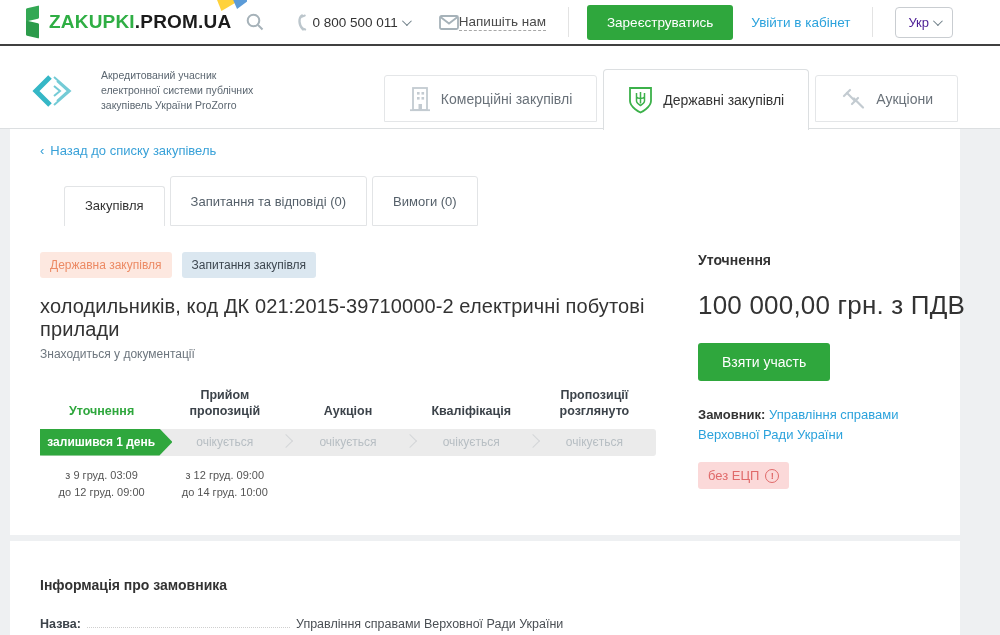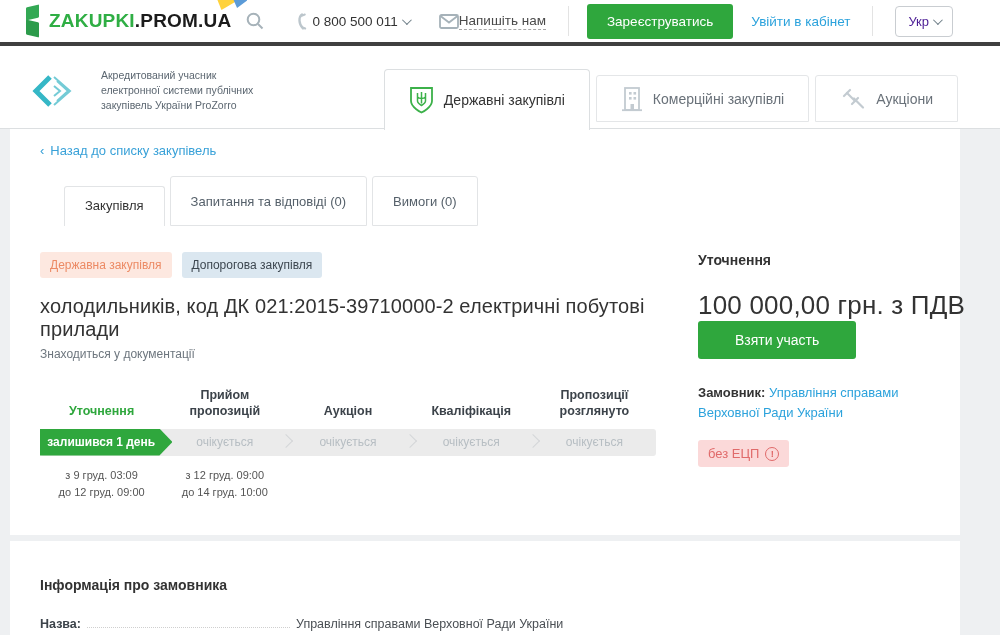--- a/index.html
+++ b/index.html
@@ -1,20 +1,20 @@
 <!DOCTYPE html>
 <html><head>
 <meta charset="utf-8">
 <style>
   * { box-sizing: border-box; margin: 0; padding: 0; }
   html,body { width:1000px; height:635px; overflow:hidden;
     font-family:"Liberation Sans", sans-serif; background:#eef0f2; color:#333; }
 
   
-  .header-top { height:46px; background:#fff; border-bottom:4px solid #404040;
+  .header-top { height:46px; background:#fff; border-bottom:2px solid #404040;
     display:flex; align-items:center; padding:0 22px 0 26px; position:relative; z-index:5;}
   .logo { display:flex; align-items:center; position:relative; }
   .logo-mark { width:15px; height:32px; position:relative; margin-right:8px; }
   .logo-mark i { position:absolute; left:0; width:13px; background:#33a854; display:block; }
   .logo-mark i.m1 { top:1px; height:13px; transform:skewY(-14deg); border-radius:1px;}
   .logo-mark i.m2 { top:16px; height:15px; transform:skewY(14deg); background:#2c9b4b; border-radius:1px;}
   .logo-z { font-size:19px; font-weight:bold; color:#2fae44; letter-spacing:.2px;}
   .logo-p { font-size:19px; font-weight:bold; color:#1b1b1b; letter-spacing:.2px;}
   .ribbon { position:absolute; right:-18px; top:-10px; width:34px; height:16px;}
   .ribbon i { position:absolute; display:block;}
@@ -88,21 +88,21 @@
     justify-content:center; padding-right:10px; z-index:2;}
   .tl-seg { display:flex; align-items:center; justify-content:center; font-size:12px;
     color:#b7bec3; position:relative;}
   .tl-seg.sep:before { content:""; position:absolute; left:-5px; top:7px; width:9px; height:9px;
     border-top:1.5px solid #d4d6d8; border-right:1.5px solid #d4d6d8; transform:rotate(45deg);}
   .tl-dates { margin-top:11px; }
   .tl-date { font-size:11px; color:#555; text-align:center; line-height:1.55;}
 
   .panel-stage { font-size:14px; font-weight:bold; color:#333; }
   .panel-price { font-size:26px; color:#333; margin-top:22px; letter-spacing:.2px; white-space:nowrap;}
-  .panel-btn { padding:11px 37px; font-size:14px; }
+  .panel-btn { margin-top:22px; padding:11px 24px; font-size:14px; }
   .panel-customer { margin-top:24px; font-size:13px; line-height:1.5; }
   .panel-customer b { color:#333; }
   .panel-customer a { color:#2ba2dc; text-decoration:none; cursor:pointer;}
   .ecp-badge { display:inline-flex; align-items:center; gap:6px; margin-top:18px;
     background:#fbd9d9; color:#e06a6a; font-size:13px; border-radius:3px; padding:6px 10px;}
   .ecp-ico { width:14px; height:14px; border:1.3px solid #e06a6a; border-radius:50%;
     display:inline-flex; align-items:center; justify-content:center; font-size:9.5px; font-weight:bold;}
 
   .info-title { font-size:14px; font-weight:bold; color:#333; }
   .info-row { display:flex; margin-top:24px; align-items:baseline;}
@@ -170,39 +170,39 @@
         <path d="M24 15 L30 20 L24 25"></path>
       </g>
     </svg>
     <div class="accred-text">
       <div>Акредитований учасник</div>
       <div>електронної системи публічних</div>
       <div>закупівель України ProZorro</div>
     </div>
   </div>
   <div class="nav-tabs">
-    <div class="nav-tab active">
-      <svg width="25" height="29" viewBox="0 0 25 29">
-        <path d="M2 2 h21 v13 c0 6.5 -10.5 11.5 -10.5 11.5 C12.5 26.5 2 21.5 2 15 Z" fill="none" stroke="#3cb14a" stroke-width="1.8"></path>
-        <path d="M8.5 7 v8 c0 2 1.5 3 4 4.5 c2.5 -1.5 4 -2.5 4 -4.5 v-8 M12.5 6 v11.5 M8.5 11 c2 2 6 2 8 0" fill="none" stroke="#3cb14a" stroke-width="1.5"></path>
-      </svg>
-      <span>Державні закупівлі</span>
-    </div>
     <div class="nav-tab">
       <svg width="22" height="26" viewBox="0 0 22 26">
         <rect x="4" y="2" width="14" height="22" fill="none" stroke="#c3cbd1" stroke-width="1.8"></rect>
         <rect x="8" y="6" width="2.6" height="2.6" fill="#c3cbd1"></rect>
           <rect x="12.5" y="6" width="2.6" height="2.6" fill="#c3cbd1"></rect>
         <rect x="8" y="11" width="2.6" height="2.6" fill="#c3cbd1"></rect>
           <rect x="12.5" y="11" width="2.6" height="2.6" fill="#c3cbd1"></rect>
         <rect x="9.5" y="18" width="3.5" height="6" fill="#c3cbd1"></rect>
         <line x1="1" y1="24.2" x2="21" y2="24.2" stroke="#c3cbd1" stroke-width="1.8"></line>
       </svg>
       <span>Комерційні закупівлі</span>
     </div>
+    <div class="nav-tab active">
+      <svg width="25" height="29" viewBox="0 0 25 29">
+        <path d="M2 2 h21 v13 c0 6.5 -10.5 11.5 -10.5 11.5 C12.5 26.5 2 21.5 2 15 Z" fill="none" stroke="#3cb14a" stroke-width="1.8"></path>
+        <path d="M8.5 7 v8 c0 2 1.5 3 4 4.5 c2.5 -1.5 4 -2.5 4 -4.5 v-8 M12.5 6 v11.5 M8.5 11 c2 2 6 2 8 0" fill="none" stroke="#3cb14a" stroke-width="1.5"></path>
+      </svg>
+      <span>Державні закупівлі</span>
+    </div>
     <div class="nav-tab">
       <svg width="26" height="26" viewBox="0 0 26 26">
         <g stroke="#c3cbd1" stroke-width="2.2" stroke-linecap="round">
           <line x1="7" y1="7" x2="15" y2="15"></line>
           <line x1="4" y1="10" x2="10" y2="4"></line>
           <line x1="12" y1="18" x2="18" y2="12"></line>
           <line x1="14" y1="12.5" x2="23" y2="21.5"></line>
         </g>
       </svg>
       <span>Аукціони</span>
@@ -221,21 +221,21 @@
     <div class="page-tabs">
       <div class="ptab active">Закупівля</div>
       <div class="ptab">Запитання та відповіді (0)</div>
       <div class="ptab">Вимоги (0)</div>
     </div>
 
     <div class="main">
       <div class="main-left">
         <div class="badges">
           <span class="badge state">Державна закупівля</span>
-          <span class="badge sub">Допорогова закупівля</span>
+          <span class="badge sub">Запитання закупівля</span>
         </div>
         <h1 class="title">холодильників, код ДК 021:2015-39710000-2 електричні побутові прилади</h1>
         <div class="title-note">Знаходиться у документації</div>
 
         <div class="timeline">
           <div class="tl-heads">
             <div class="tl-head current">Уточнення</div>
             <div class="tl-head">Прийом пропозицій</div>
             <div class="tl-head">Аукціон</div>
             <div class="tl-head">Кваліфікація</div>

